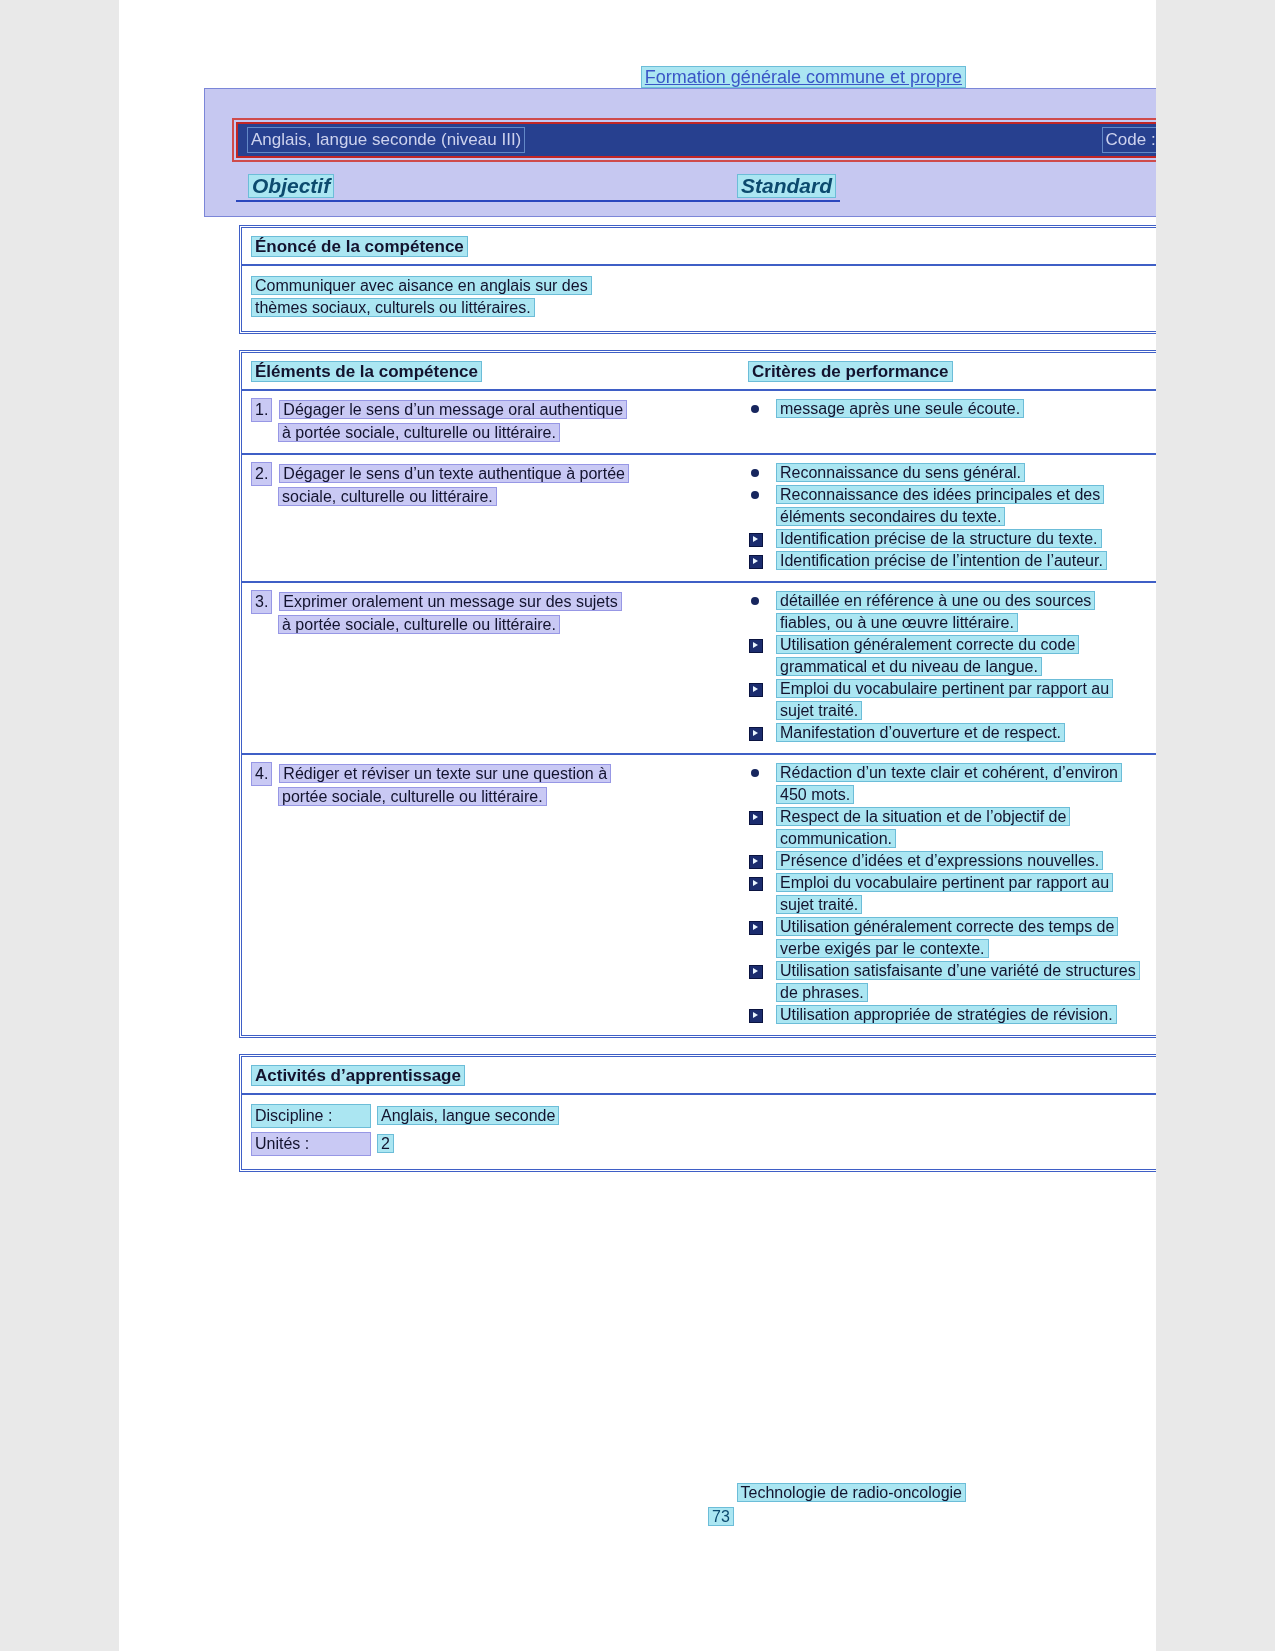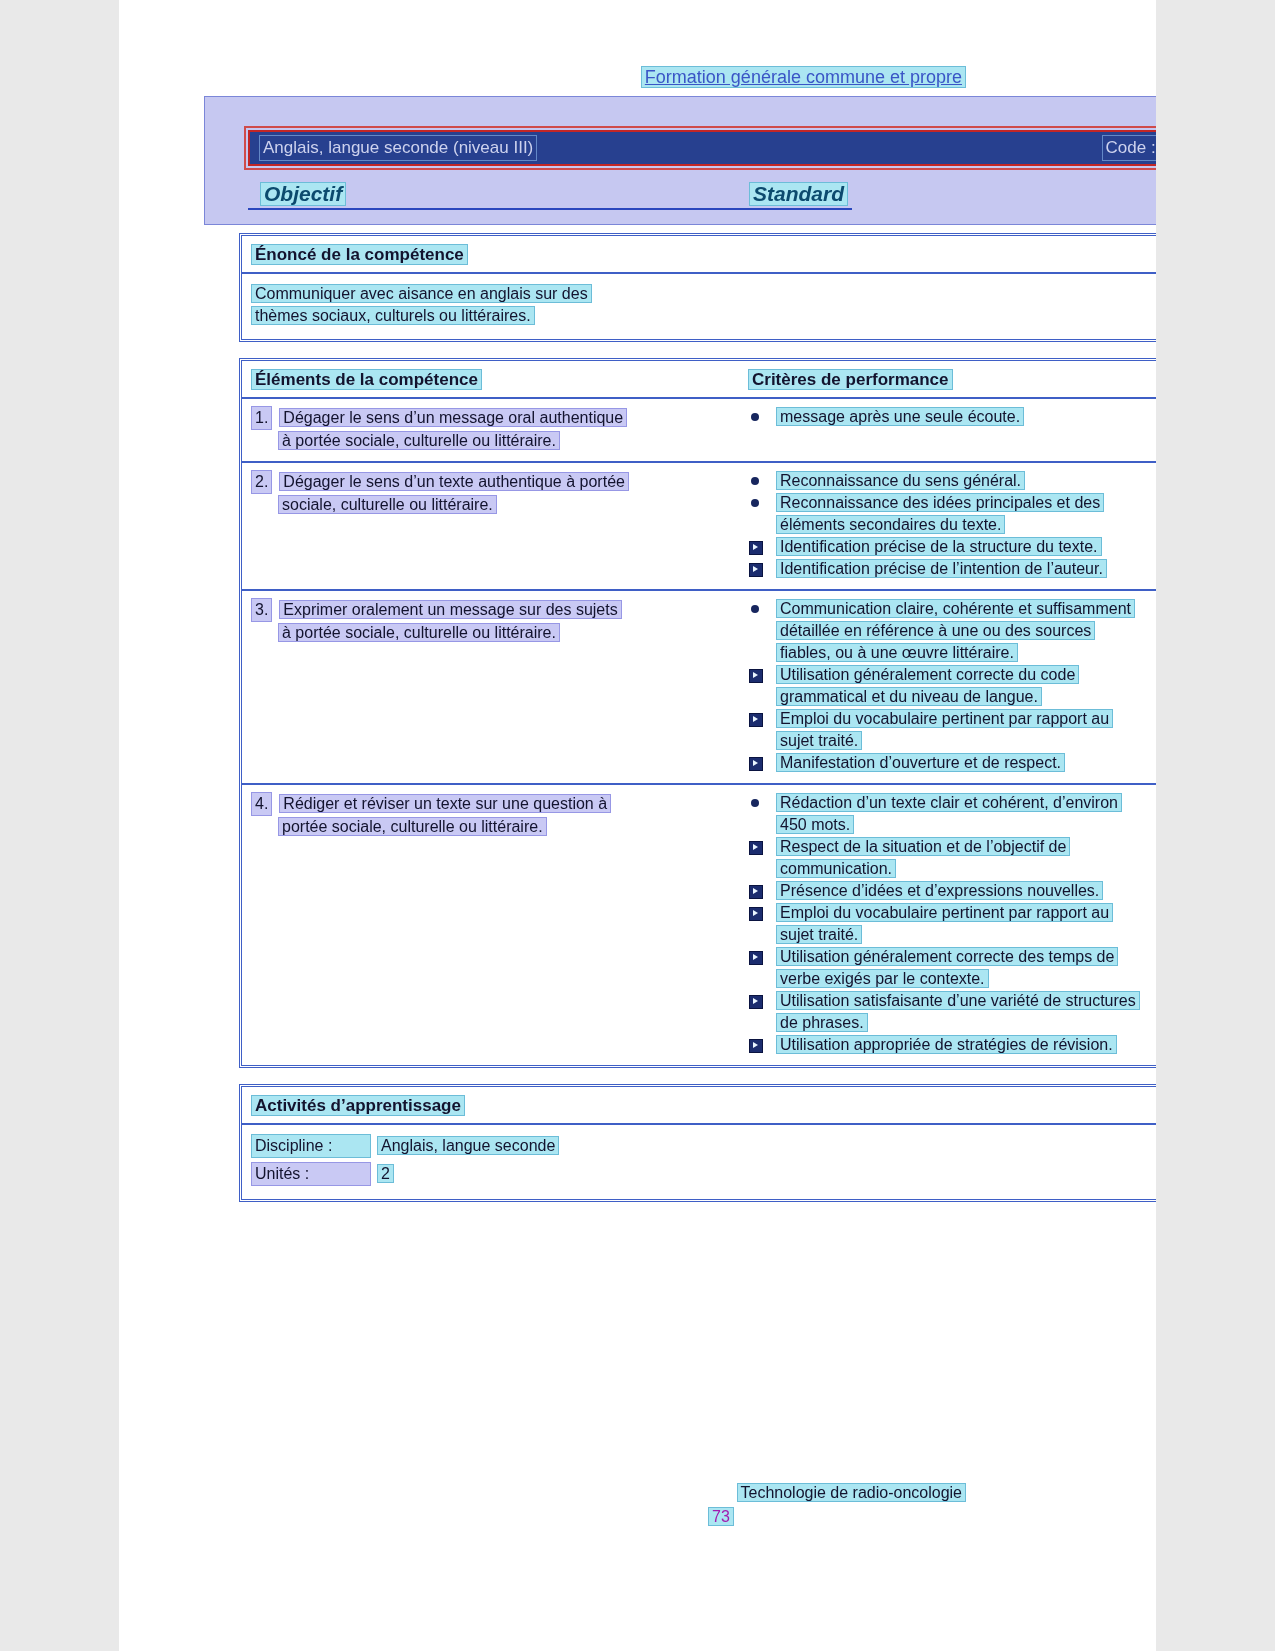--- a/index.html
+++ b/index.html
@@ -13,23 +13,23 @@
   .ln { white-space:nowrap; }
   .hl-c { background:#abe6f2; border:1px solid rgba(30,140,185,.45); padding:0 3px; }
   .hl-l { background:#c9c9f4; border:1px solid rgba(90,90,210,.45); padding:0 3px; }
 
   
   .top-header { padding-top:66px; text-align:right; padding-right:190px; font-size:18px; }
   .doc-link { color:#3a55c6; text-decoration:underline; font-weight:normal; }
 
   
   .title-box {
-    margin:8px 0 0 85px; width:1045px;
+    margin:0 0 0 85px; width:1045px;
     background:#c6c8f1; border:1px solid #7b86d8;
-    padding:33px 31px 14px 43px;
+    padding:33px 31px 14px 31px;
   }
   .title-bar {
     background:#27408f; height:36px;
     border:2px solid #c22626; outline:2px solid #cf4b4b; outline-offset:2px;
     display:flex; justify-content:space-between; align-items:center;
     padding:0 9px; color:#cdd2ee; font-size:17px;
   }
   .bar-text { border:1px solid rgba(150,195,245,.55); padding:1px 3px; white-space:nowrap; }
   .obj-std { position:relative; margin:14px 0 0 0; height:30px; width:604px; border-bottom:2px solid #2b47bd; }
   .head-blue { color:#0c4a6e; font-weight:bold; font-style:italic; font-size:21px; }
@@ -73,21 +73,21 @@
   
   .activites { margin-top:16px; }
   .act-body { padding:9px 9px 13px 9px; }
   .act-row { margin-top:4px; }
   .act-row:first-child { margin-top:0; }
   .act-label { display:inline-block; min-width:120px; }
   .act-gap { display:inline-block; width:6px; }
 
   
   .footer-right { position:absolute; top:1482px; right:190px; font-size:16px; }
-  .page-num { position:absolute; top:1506px; left:557px; width:90px; text-align:center; color:#a21caf; font-size:16px; }
+  .page-num { position:absolute; top:1506px; left:557px; width:90px; text-align:center; color:#0c4a6e; font-size:16px; }
 </style>
 </head>
 <body>
 
 <div class="page">
 
   <div class="top-header">
     <span class="hl-c doc-link">Formation générale commune et propre</span>
   </div>
 
@@ -169,21 +169,20 @@
 
     <div class="el-row">
       <div class="el-left">
         <div class="ln"><span class="num hl-l">3.</span><span class="hl-l">Exprimer oralement un message sur des sujets</span></div>
         <div class="ln indent"><span class="hl-l">à portée sociale, culturelle ou littéraire.</span></div>
       </div>
       <div class="el-right">
         <div class="crit">
           <span class="bullet" data-bullet="dot"></span>
           <div class="crit-lines">
-            <div class="ln"><span class="hl-c">Communication claire, cohérente et suffisamment</span></div>
             <div class="ln"><span class="hl-c">détaillée en référence à une ou des sources</span></div>
             <div class="ln"><span class="hl-c">fiables, ou à une œuvre littéraire.</span></div>
           </div>
         </div>
         <div class="crit">
           <span class="bullet" data-bullet="square"></span>
           <div class="crit-lines">
             <div class="ln"><span class="hl-c">Utilisation généralement correcte du code</span></div>
             <div class="ln"><span class="hl-c">grammatical et du niveau de langue.</span></div>
           </div>

